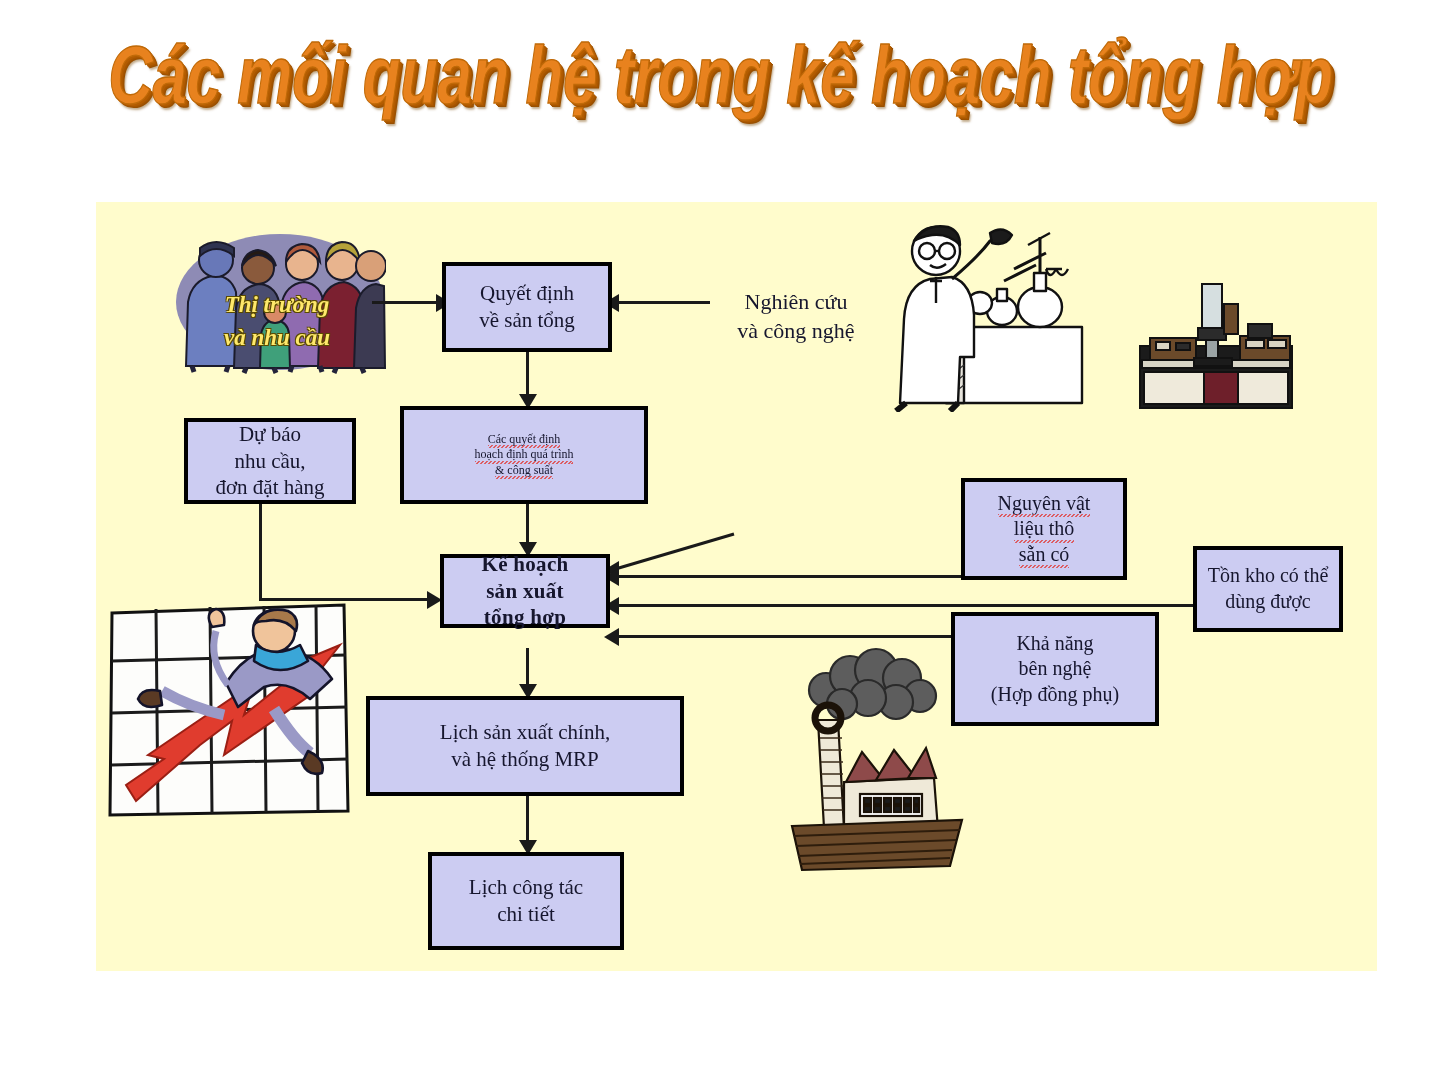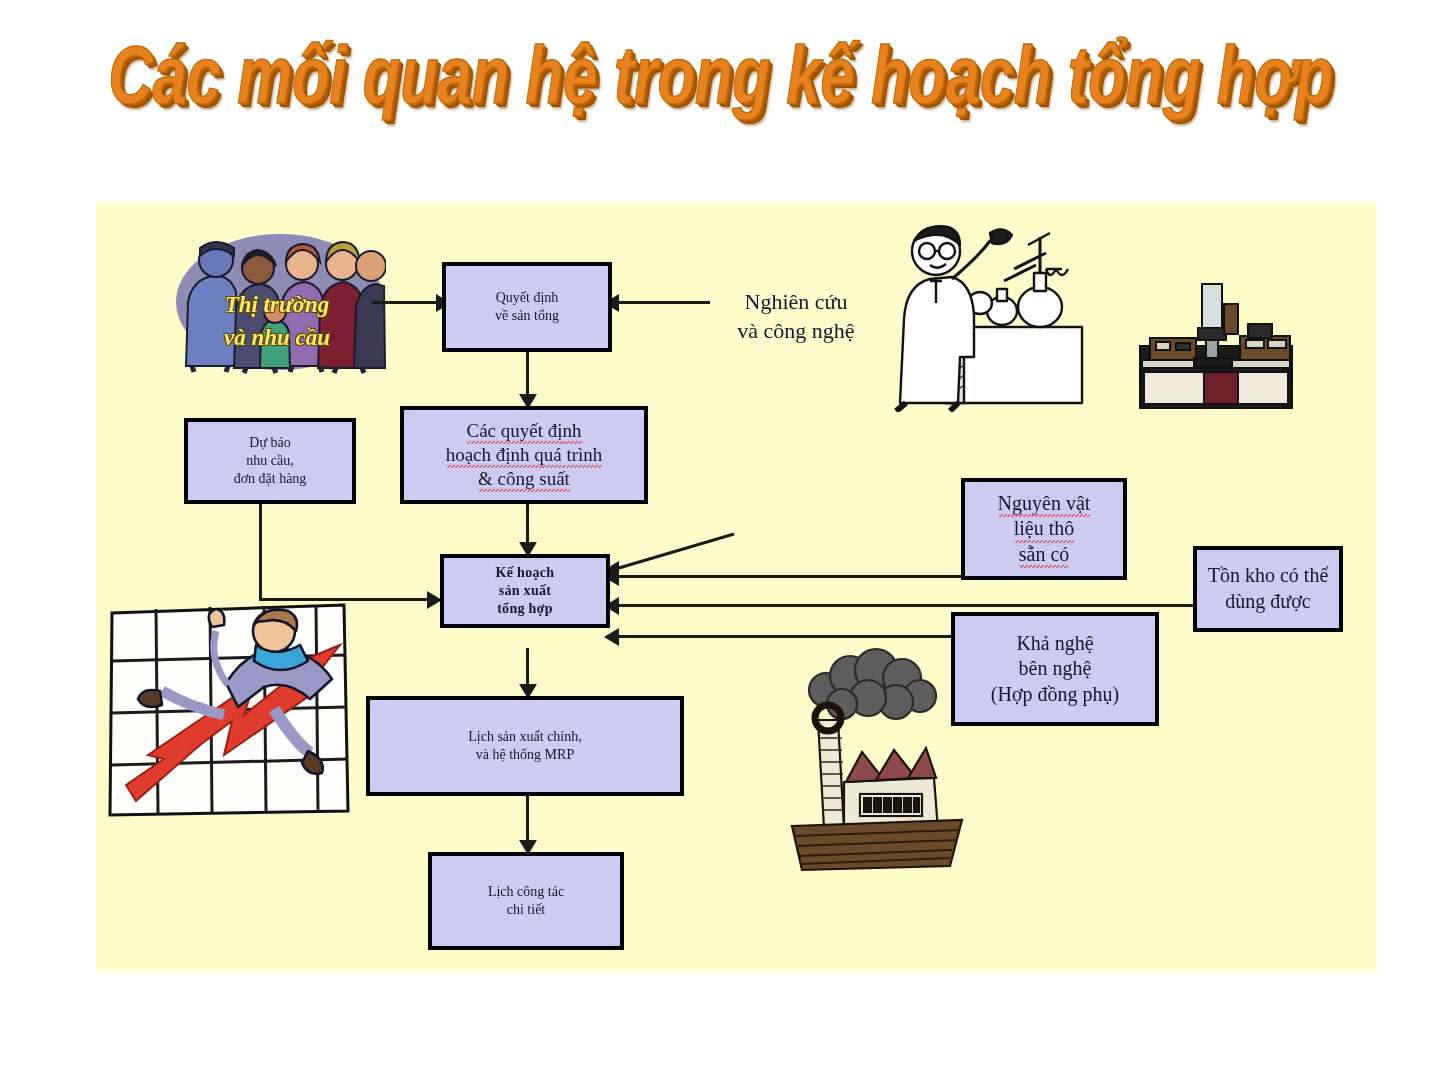--- a/index.html
+++ b/index.html
@@ -25,21 +25,21 @@
   }
 
   
   #canvas{position:absolute;left:96px;top:202px;width:1281px;height:769px;
           background:#fffccc;}
 
   
   .node{position:absolute;background:#ccccf2;border:4px solid #000;
         box-sizing:border-box;display:flex;align-items:center;
         justify-content:center;text-align:center;color:#16162e;
-        font-size:14px;line-height:1.28;padding:2px 4px;}
+        font-size:21px;line-height:1.28;padding:2px 4px;}
   .node.bold{font-weight:bold;letter-spacing:.3px;}
   .plain-label{position:absolute;text-align:center;color:#16162e;
         font-size:22px;line-height:1.3;margin-top:12px;}
 
   
   .sq{position:relative;display:inline-block;}
   .sq::after{content:"";position:absolute;left:0;right:0;bottom:-1px;height:3px;
      background-image:repeating-linear-gradient(135deg,#e04a4a 0 1.4px,transparent 1.4px 2.8px);
      opacity:.85;}
 
@@ -292,21 +292,21 @@
   </div>
 
   <div class="node" style="left:88px;top:216px;width:172px;height:86px;">
     <div>
       <span>Dự báo</span><br>
       <span>nhu cầu,</span><br>
       <span>đơn đặt hàng</span>
     </div>
   </div>
 
-  <div class="node" style="left:304px;top:204px;width:248px;height:98px;font-size:19px;">
+  <div class="node" style="left:304px;top:204px;width:248px;height:98px;font-size:12px;">
     <div>
       <span class="sq">Các quyết định</span><br>
       <span class="sq">hoạch định quá trình</span><br>
       <span class="sq">&amp; công suất</span>
     </div>
   </div>
 
 
   <div class="node" style="left:865px;top:276px;width:166px;height:102px;font-size:20px;">
     <div>
@@ -318,21 +318,21 @@
 
   <div class="node" style="left:1097px;top:344px;width:150px;height:86px;font-size:20px;">
     <div>
       <span>Tồn kho có thể</span><br>
       <span>dùng được</span>
     </div>
   </div>
 
   <div class="node" style="left:855px;top:410px;width:208px;height:114px;font-size:20px;">
     <div>
-      <span>Khả nghệ</span><br>
+      <span>Khả năng</span><br>
       <span>bên nghệ</span><br>
       <span>(Hợp đồng phụ)</span>
     </div>
   </div>
 
   <div class="node bold" style="left:344px;top:352px;width:170px;height:74px;">
     <div>
       <span>Kế hoạch</span><br>
       <span>sản xuất</span><br>
       <span>tổng hợp</span>

